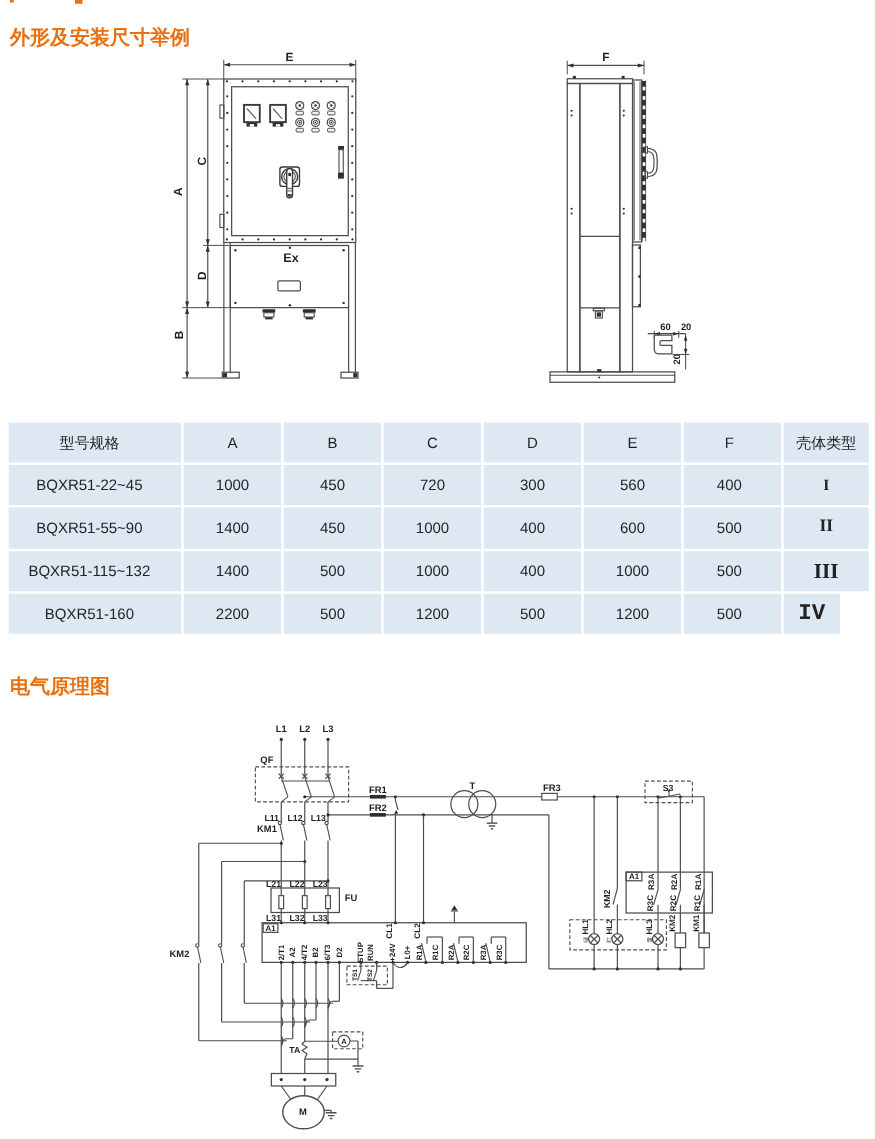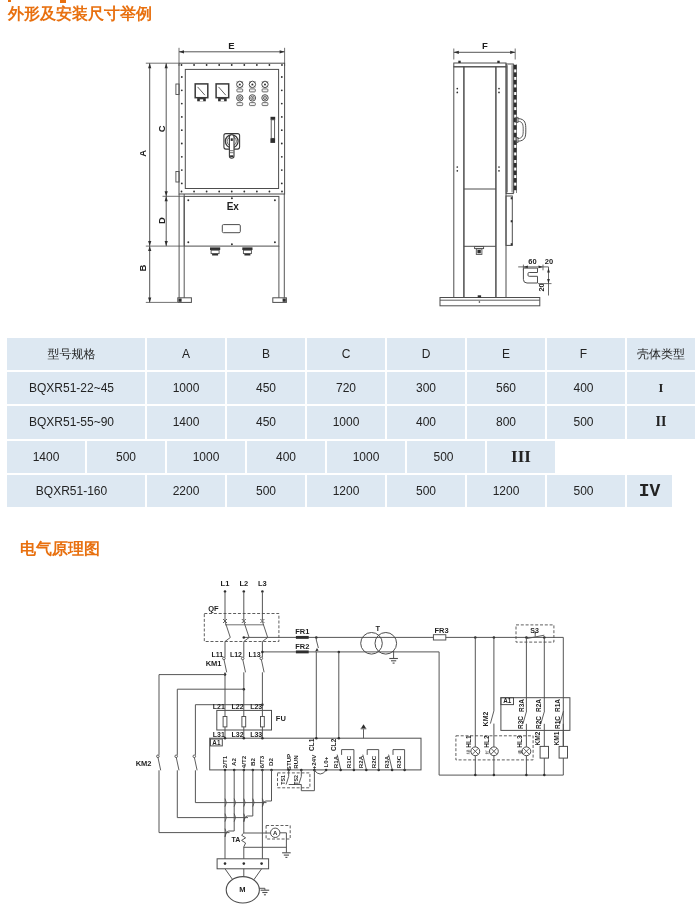--- a/index.html
+++ b/index.html
@@ -7,22 +7,22 @@
 .tbl{position:absolute;left:7px;top:338px;}
 .r{display:flex;margin-bottom:2px;align-items:flex-end;}
 .c{background:#dde8f2;height:32.2px;display:flex;align-items:center;justify-content:center;
     font-size:12px;color:#232323;margin-right:2px;flex:none;box-sizing:border-box;}
 .c:last-child{margin-right:12px;}
 </style></head>
 <body>
 <div class="page">
 <div style="position:absolute;left:8px;top:0;width:3px;height:2px;background:#e8700f"></div>
 <div style="position:absolute;left:60px;top:0;width:6px;height:2.5px;background:#e8700f"></div>
-<div class="hd" style="left:8px;top:4px;">外形及安装尺寸举例</div>
-<div class="hd" style="left:20px;top:538.5px;">电气原理图</div>
+<div class="hd" style="left:8px;top:20px;">外形及安装尺寸举例</div>
+<div class="hd" style="left:8px;top:538.5px;">电气原理图</div>
 <div class="tbl">
       <div class="r">
         <div class="c" style="width:138px;padding-right:9px">型号规格</div>
         <div class="c" style="width:78px">A</div>
         <div class="c" style="width:78px">B</div>
         <div class="c" style="width:78px">C</div>
         <div class="c" style="width:78px">D</div>
         <div class="c" style="width:78px">E</div>
         <div class="c" style="width:78px;padding-right:5px">F</div>
         <div class="c" style="width:68px">壳体类型</div>
@@ -36,25 +36,26 @@
         <div class="c" style="width:78px">560</div>
         <div class="c" style="width:78px;padding-right:5px">400</div>
         <div class="c" style="width:68px;font-family:'Liberation Serif',serif;font-weight:bold;font-size:12.5px">I</div>
       </div>
       <div class="r">
         <div class="c" style="width:138px;padding-right:9px">BQXR51-55~90</div>
         <div class="c" style="width:78px">1400</div>
         <div class="c" style="width:78px">450</div>
         <div class="c" style="width:78px">1000</div>
         <div class="c" style="width:78px">400</div>
-        <div class="c" style="width:78px">800</div>
+        <div class="c" style="width:78px">600</div>
         <div class="c" style="width:78px;padding-right:5px">500</div>
         <div class="c" style="width:68px;font-family:'Liberation Serif',serif;font-weight:bold;font-size:14px">II</div>
       </div>
       <div class="r">
+        <div class="c" style="width:138px;padding-right:9px">BQXR51-115~132</div>
         <div class="c" style="width:78px">1400</div>
         <div class="c" style="width:78px">500</div>
         <div class="c" style="width:78px">1000</div>
         <div class="c" style="width:78px">400</div>
         <div class="c" style="width:78px">1000</div>
         <div class="c" style="width:78px;padding-right:5px">500</div>
         <div class="c" style="width:68px;font-family:'Liberation Serif',serif;font-weight:bold;font-size:17px">III</div>
       </div>
       <div class="r">
         <div class="c" style="width:138px;padding-right:9px">BQXR51-160</div>

